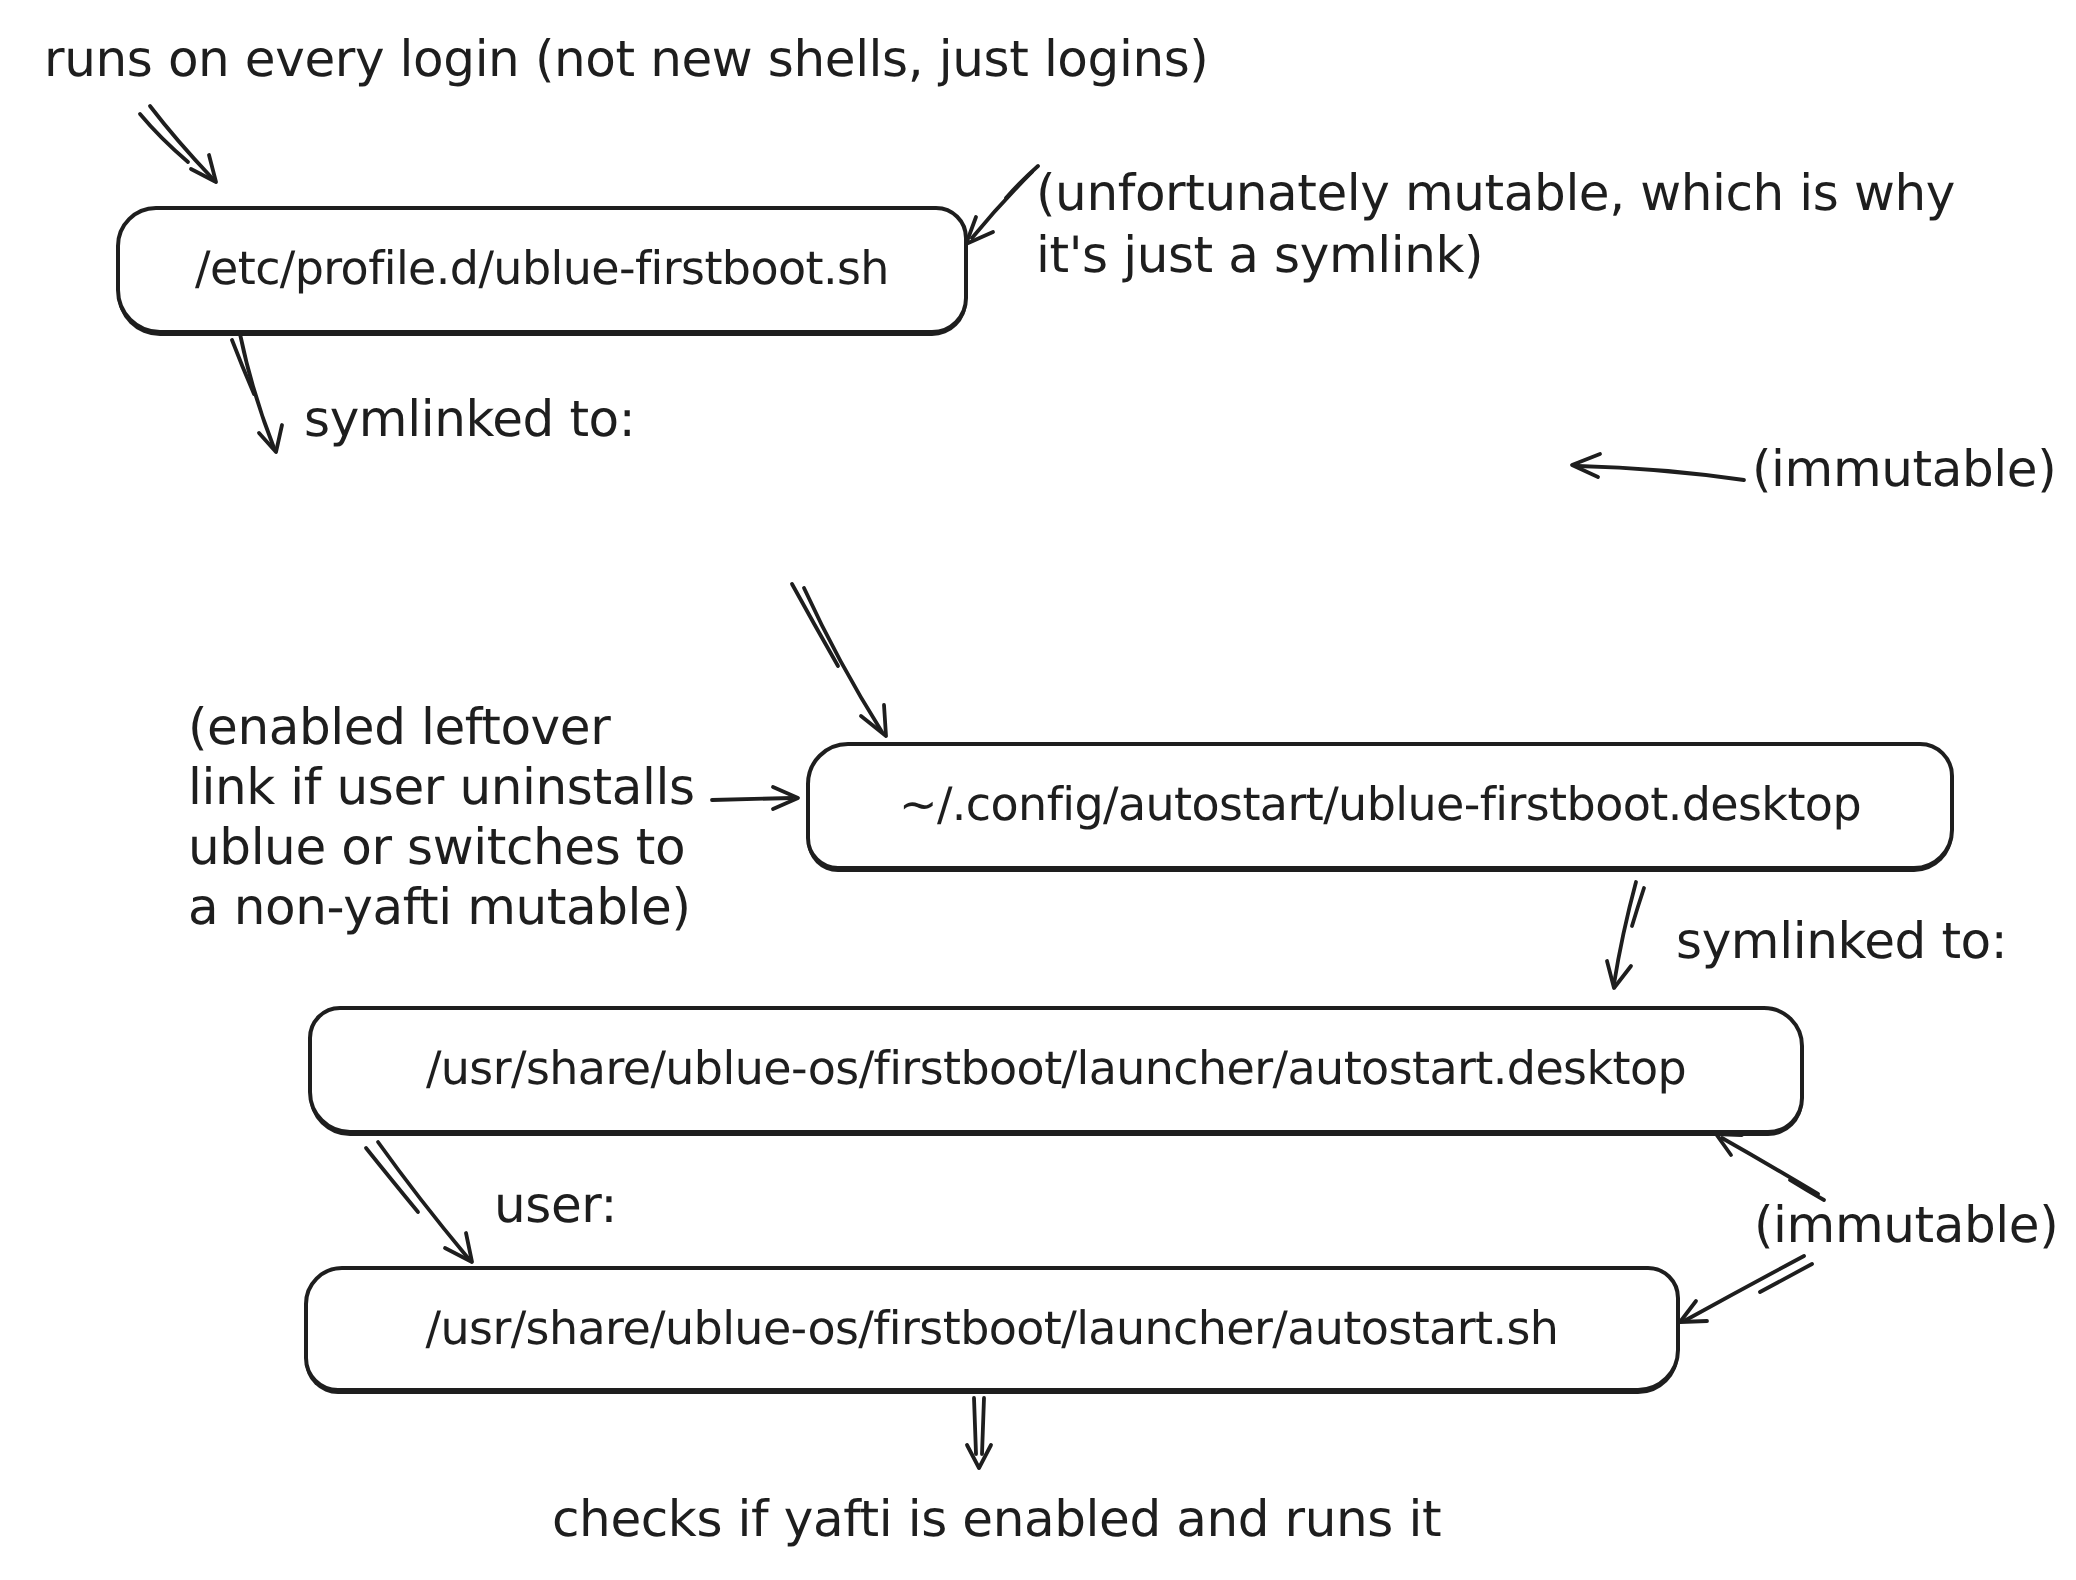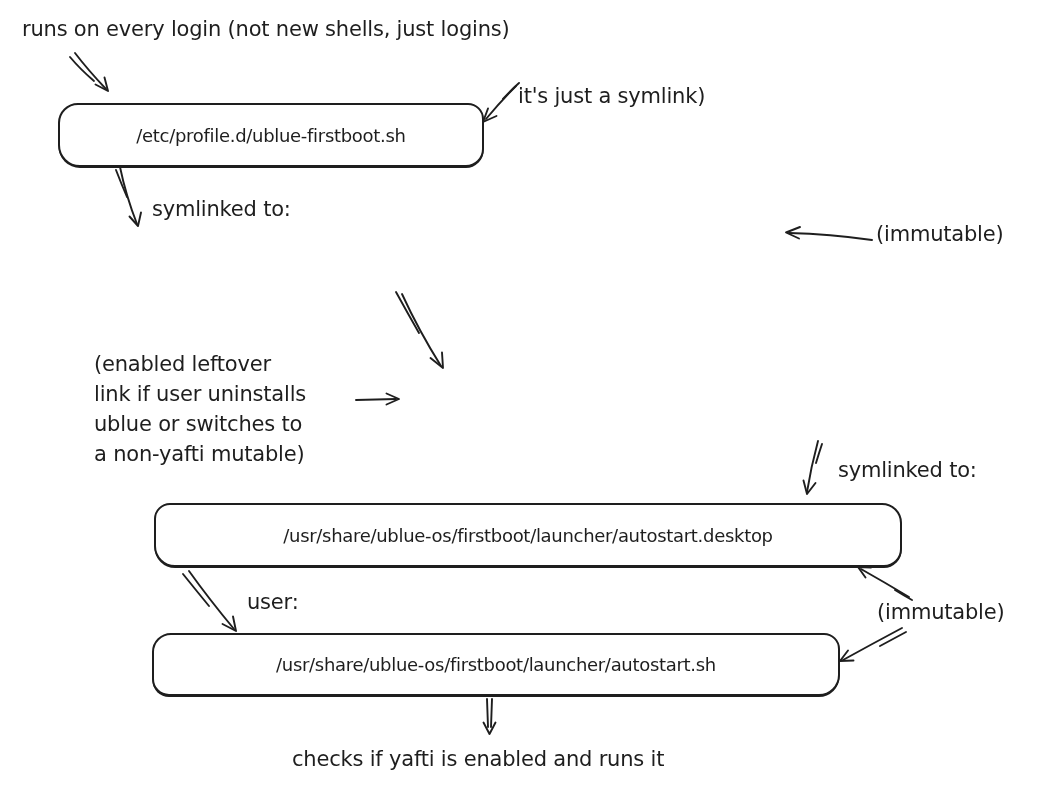--- a/index.html
+++ b/index.html
@@ -11,55 +11,55 @@
     position: relative;
     width: 1038px;
     height: 790px;
     background: #ffffff;
     font-family: "DejaVu Sans", sans-serif;
     color: #1e1e1e;
     overflow: hidden;
   }
   .note {
     position: absolute;
-    font-size: 21px;
+    font-size: 25px;
     line-height: 31px;
     white-space: nowrap;
     letter-spacing: -0.2px;
     color: #1e1e1e;
   }
   .node-box {
     position: absolute;
     border: 2.2px solid #1e1e1e;
     background: #ffffff;
     display: flex;
     align-items: center;
     justify-content: center;
-    font-size: 18px;
+    font-size: 23px;
     white-space: nowrap;
     letter-spacing: -0.3px;
     color: #1e1e1e;
     box-shadow: 0 1.5px 0 -0.5px #1e1e1e;
   }
   #box1 { left: 58px;  top: 103px; width: 422px; height: 60px; border-radius: 20px 16px 18px 22px; }
   #box2 { left: 88px;  top: 233px; width: 688px; height: 58px; border-radius: 17px 21px 16px 19px; }
   #box3 { left: 403px; top: 371px; width: 570px; height: 60px; border-radius: 21px 17px 20px 16px; }
   #box4 { left: 118px; top: 503px; width: 744px; height: 60px; border-radius: 16px 20px 18px 21px; margin-left: 36px; }
   #box5 { left: 152px; top: 633px; width: 684px; height: 59px; border-radius: 19px 16px 21px 17px; justify-content: center; }
 
   #note-top        { left: 22px;  top: 14px; }
   #note-mutable    { left: 518px; top: 81px; }
   #note-symlink1   { left: 152px; top: 194px; }
   #note-immutable1 { left: 876px; top: 219px; }
   #note-doesnothing{ left: 458px; top: 316px; }
   #note-harmless   { left: 94px;  top: 349px; line-height: 30px; }
   #note-symlink2   { left: 838px; top: 455px; }
   #note-runs       { left: 247px; top: 587px; }
   #note-immutable2 { left: 877px; top: 597px; }
-  #note-bottom     { left: 292px; top: 744px; }
+  #note-bottom     { left: 276px; top: 744px; }
 
   #arrow-layer {
     position: absolute;
     left: 0; top: 0;
     width: 1038px;
     height: 790px;
     pointer-events: none;
   }
   #arrow-layer path {
     fill: none;
@@ -128,20 +128,21 @@
       <path d="M492,699 L491,727"></path>
       <path d="M483.5,722.5 L489.5,734 L495.5,722.5"></path>
     </g>
   </svg>
 
   <div class="note" id="note-top">
     <span>runs on every login (not new shells, just logins)</span>
   </div>
 
   <div class="note" id="note-mutable">
+    <div>(unfortunately mutable, which is why</div>
     <div>it's just a symlink)</div>
   </div>
 
   <div class="note" id="note-symlink1">
     <span>symlinked to:</span>
   </div>
 
   <div class="note" id="note-immutable1">
     <span>(immutable)</span>
   </div>
@@ -168,20 +169,23 @@
 
   <div class="note" id="note-bottom">
     <span>checks if yafti is enabled and runs it</span>
   </div>
 
   <div class="node-box" id="box1">
     <span>/etc/profile.d/ublue-firstboot.sh</span>
   </div>
 
 
+  <div class="node-box" id="box3">
+    <span>~/.config/autostart/ublue-firstboot.desktop</span>
+  </div>
 
   <div class="node-box" id="box4">
     <span>/usr/share/ublue-os/firstboot/launcher/autostart.desktop</span>
   </div>
 
   <div class="node-box" id="box5">
     <span>/usr/share/ublue-os/firstboot/launcher/autostart.sh</span>
   </div>
 
 </div>

